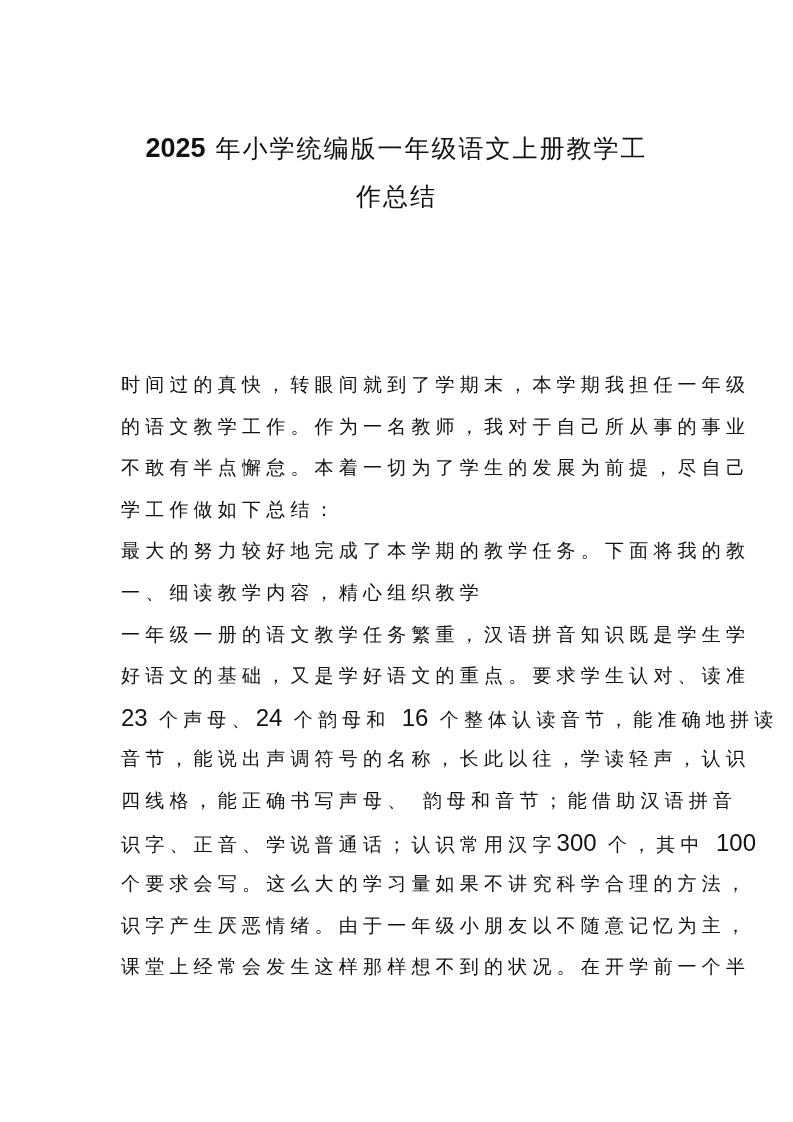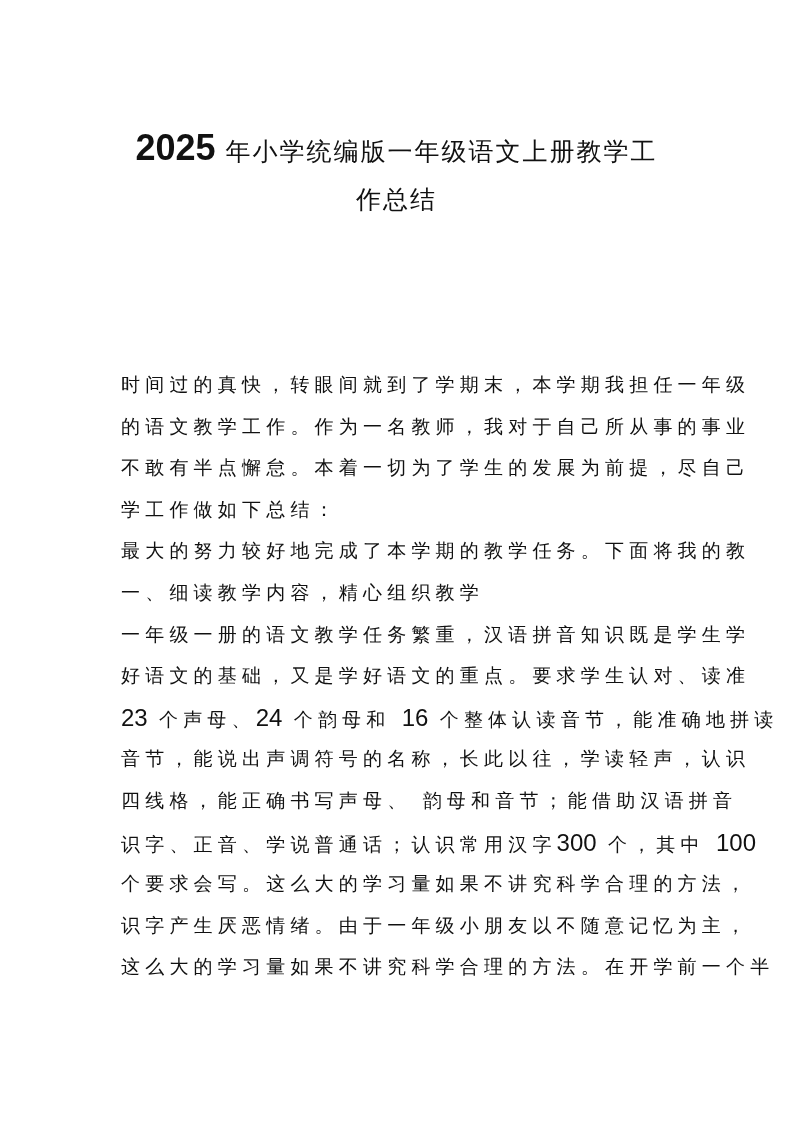--- a/index.html
+++ b/index.html
@@ -30,21 +30,21 @@
     text-align: center;
     font-size: 25px;
     line-height: 48px;
     letter-spacing: 2px;
     font-weight: normal;
     margin: 0;
   }
   .title .num {
     font-family: "Liberation Sans", sans-serif;
     font-weight: bold;
-    font-size: 36px;
+    font-size: 27px;
     letter-spacing: 0;
   }
   .title-line {
     display: block;
     white-space: nowrap;
   }
   .body-text {
     position: absolute;
     left: 121px;
     top: 364px;
@@ -82,15 +82,15 @@
       <span class="line"><span>最大的努力较好地完成了本学期的教学任务。下面将我的教</span></span>
       <span class="line"><span>一、细读教学内容，精心组织教学</span></span>
       <span class="line"><span>一年级一册的语文教学任务繁重，汉语拼音知识既是学生学</span></span>
       <span class="line"><span>好语文的基础，又是学好语文的重点。要求学生认对、读准</span></span>
       <span class="line"><span class="num">23</span><span> 个声母、</span><span class="num">24</span><span> 个韵母和 </span><span class="num">16</span><span> 个整体认读音节，能准确地拼读</span></span>
       <span class="line"><span>音节，能说出声调符号的名称，长此以往，学读轻声，认识</span></span>
       <span class="line"><span>四线格，能正确书写声母、 韵母和音节；能借助汉语拼音</span></span>
       <span class="line"><span>识字、正音、学说普通话；认识常用汉字</span><span class="num">300</span><span> 个，其中 </span><span class="num">100</span></span>
       <span class="line"><span>个要求会写。这么大的学习量如果不讲究科学合理的方法，</span></span>
       <span class="line"><span>识字产生厌恶情绪。由于一年级小朋友以不随意记忆为主，</span></span>
-      <span class="line"><span>这么大的学习量如果不讲究科学合理的方法。在开学前一个半</span></span>
+      <span class="line"><span>课堂上经常会发生这样那样想不到的状况。在开学前一个半</span></span>
     </div>
 </div>
 
 </body></html>

